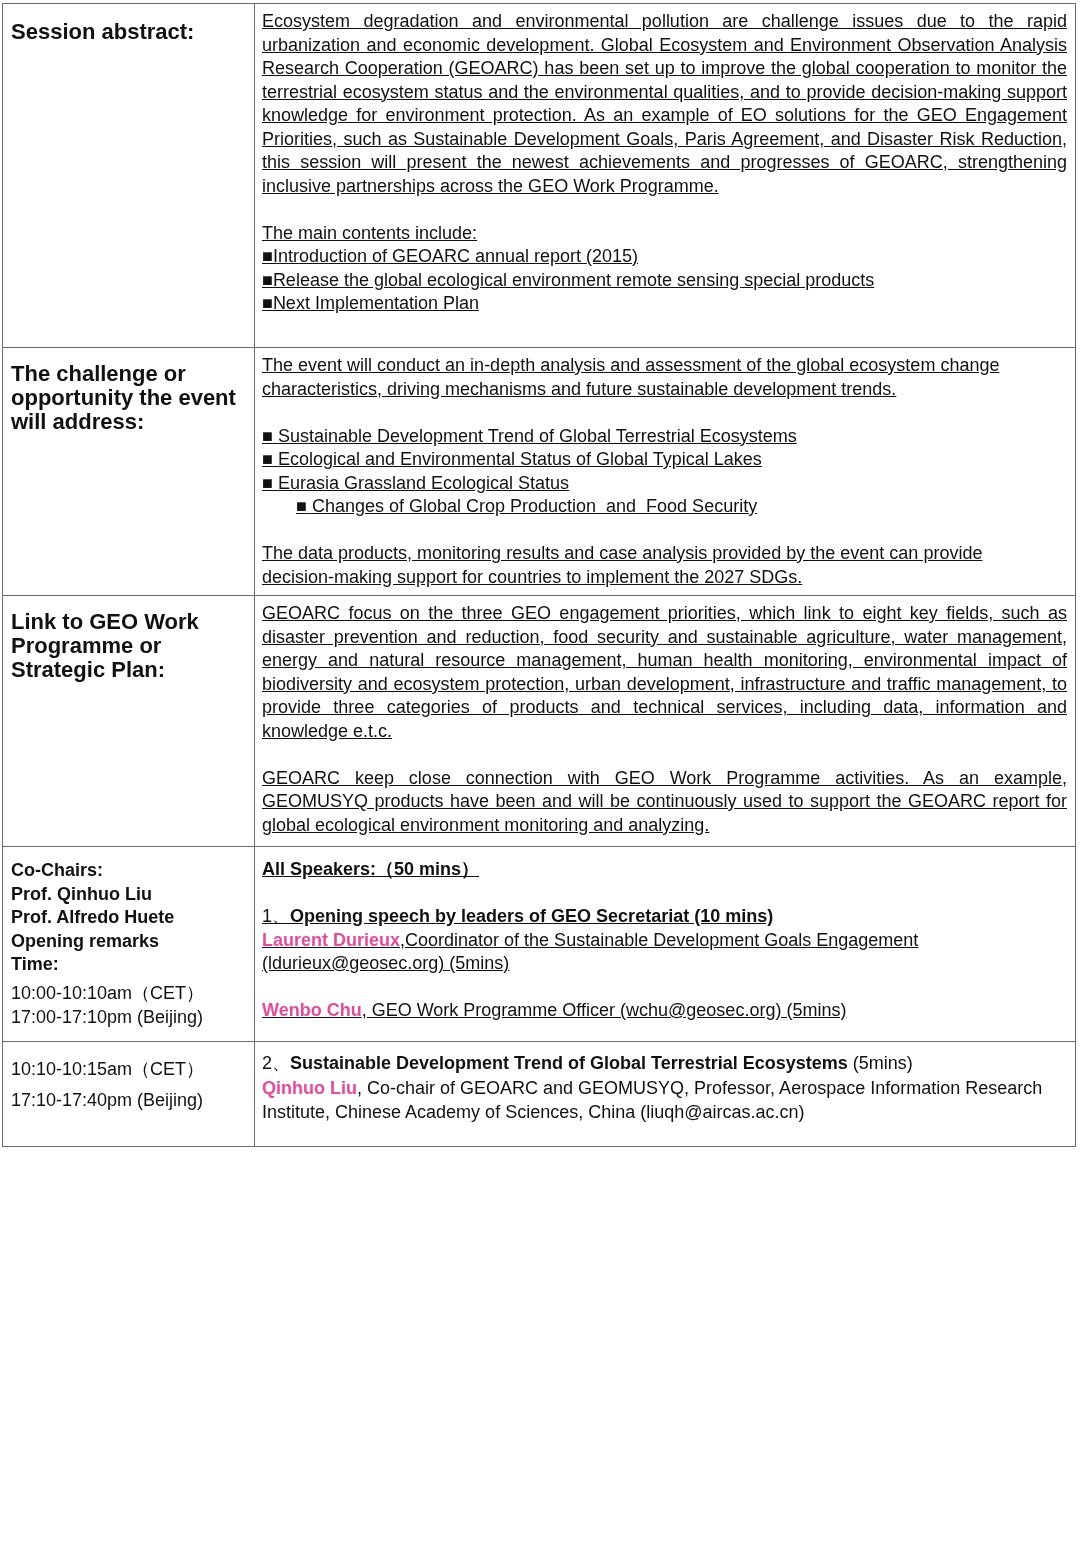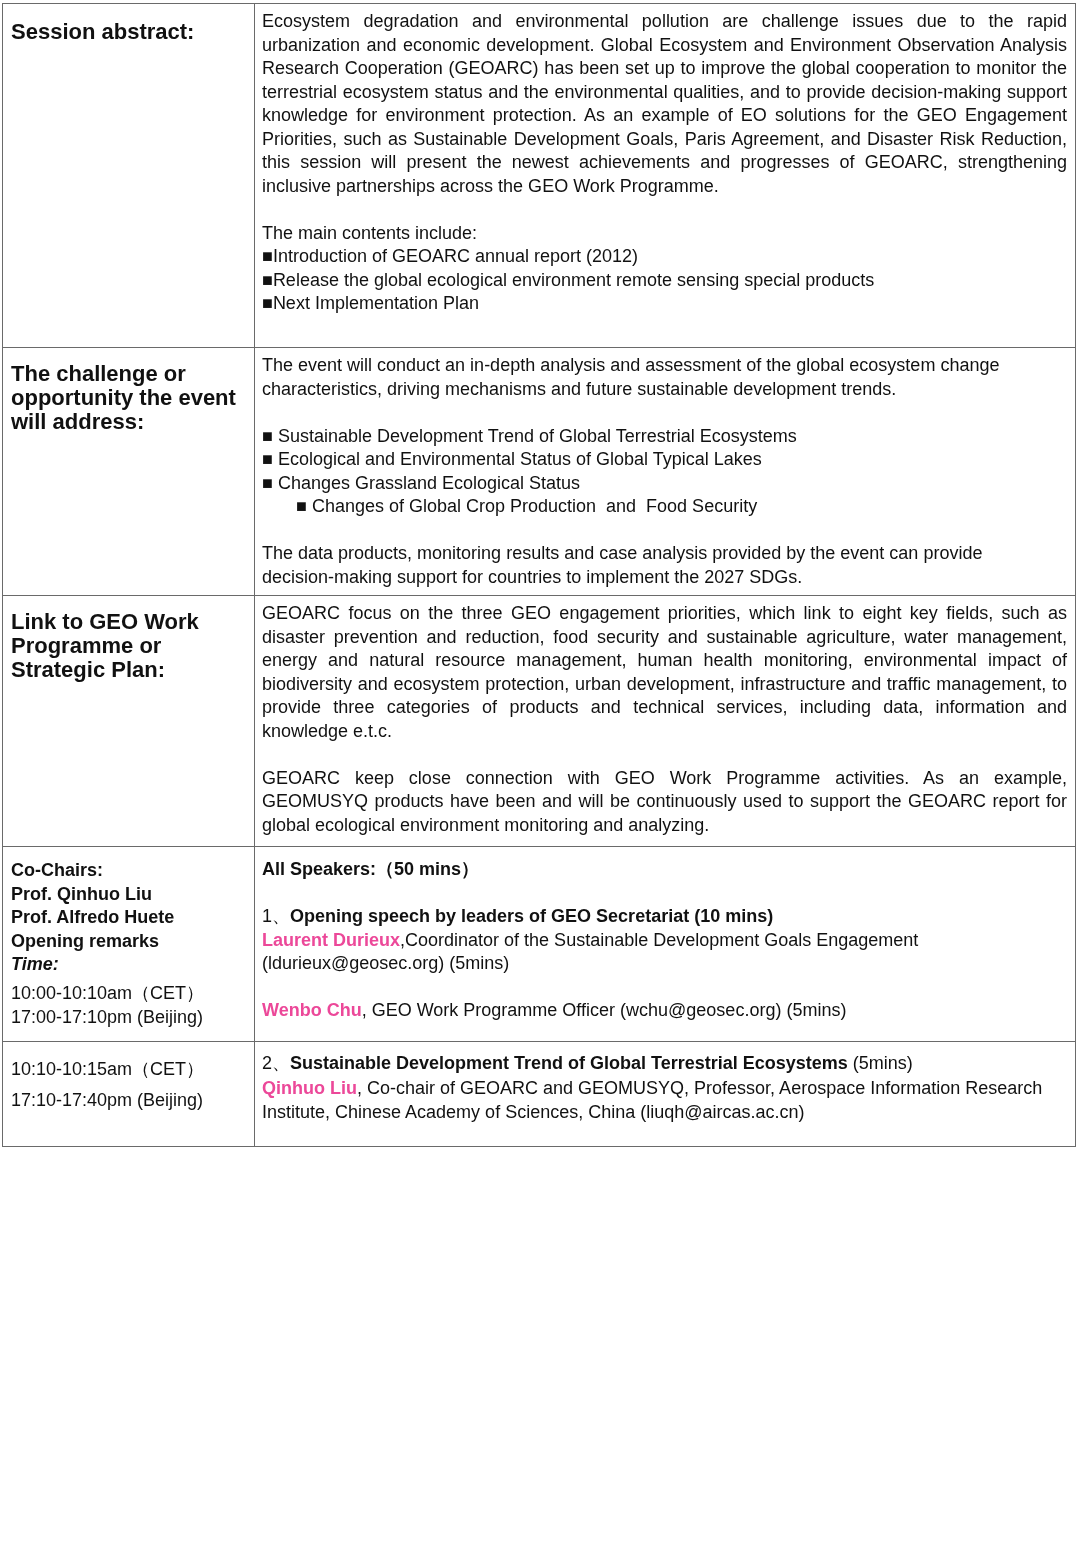--- a/index.html
+++ b/index.html
@@ -3,21 +3,21 @@
 <meta charset="utf-8">
 <style>
   html, body { margin: 0; padding: 0; background: #ffffff; }
   body { width: 1080px; height: 1541px; overflow: hidden; font-family: "Liberation Sans", sans-serif; color: #111; }
   .doc { position: absolute; left: 2px; top: 3px; width: 1074px; }
   table.agenda { border-collapse: collapse; width: 1074px; table-layout: fixed; }
   table.agenda td { border: 1.5px solid #6a6a6a; vertical-align: top; padding: 0; }
   .title-cell { height: 93px; text-align: center; }
   .title { font-family: "Liberation Sans", sans-serif; font-weight: bold; font-size: 25.5px; line-height: 36px; letter-spacing: -0.6px; padding-top: 13px; color: #111; transform: scaleX(0.93); transform-origin: center top; }
   .lab { width: 243px; padding: 16px 0 0 8px !important; font-weight: bold; font-size: 22px; line-height: 24px; }
-  .content { padding: 6px 8px 0 7px !important; font-size: 18px; line-height: 23.5px; }
+  .content { padding: 6px 8px 0 7px !important; font-size: 18px; line-height: 23.5px; text-decoration: underline; }
   .justify { text-align: justify; text-align-last: left; }
   .gap { height: 23.5px; }
   .blue { color: #ec4899; font-weight: bold; }
   .b { font-weight: bold; }
   .lab-sched { padding: 12px 0 0 8px !important; font-size: 18px; line-height: 24px; margin-left: 8px; }
   .lab-sched .b { line-height: 23.5px; }
   .t-line { line-height: 25.5px; }
   .tslot { padding: 12px 0 0 8px !important; font-size: 18px; line-height: 31px; }
   .sess { padding: 9px 8px 0 7px !important; font-size: 18px; line-height: 24.5px; }
   .r-abstract { height: 344px; }
@@ -32,34 +32,34 @@
 <div class="doc">
 <table class="agenda">
   <tbody>
 
   <tr class="r-abstract">
     <td class="lab">Session abstract:</td>
     <td class="content">
       <div class="justify">Ecosystem degradation and environmental pollution are challenge issues due to the rapid urbanization and economic development. Global Ecosystem and Environment Observation Analysis Research Cooperation (GEOARC) has been set up to improve the global cooperation to monitor the terrestrial ecosystem status and the environmental qualities, and to provide decision-making support knowledge for environment protection. As an example of EO solutions for the GEO Engagement Priorities, such as Sustainable Development Goals, Paris Agreement, and Disaster Risk Reduction, this session will present the newest achievements and progresses of GEOARC, strengthening inclusive partnerships across the GEO Work Programme.</div>
       <div class="gap"></div>
       <div>The main contents include:</div>
-      <div><span>■</span><span>Introduction of GEOARC annual report (2012)</span></div>
+      <div><span>■</span><span>Introduction of GEOARC annual report (2015)</span></div>
       <div><span>■</span><span>Release the global ecological environment remote sensing special products</span></div>
       <div><span>■</span><span>Next Implementation Plan</span></div>
     </td>
   </tr>
 
   <tr class="r-challenge">
     <td class="lab" style="padding-top:14px !important;margin-top:16px;">The challenge or opportunity the event will address:</td>
     <td class="content" style="padding-right:30px !important;">
       <div>The event will conduct an in-depth analysis and assessment of the global ecosystem change characteristics, driving mechanisms and future sustainable development trends.</div>
       <div class="gap"></div>
       <div><span>■</span> <span>Sustainable Development Trend of Global Terrestrial Ecosystems</span></div>
       <div><span>■</span> <span>Ecological and Environmental Status of Global Typical Lakes</span></div>
-      <div><span>■</span> <span>Changes Grassland Ecological Status</span></div>
+      <div><span>■</span> <span>Eurasia Grassland Ecological Status</span></div>
       <div style="white-space:pre;margin-left:34px;"><span>■</span> <span>Changes of Global Crop Production  and  Food Security</span></div>
       <div class="gap"></div>
       <div>The data products, monitoring results and case analysis provided by the event can provide decision-making support for countries to implement the 2027 SDGs.</div>
     </td>
   </tr>
 
   <tr class="r-link">
     <td class="lab" style="padding-top:14px !important; padding-right:4px !important;">Link to GEO Work Programme or Strategic Plan:</td>
     <td class="content">
       <div class="justify">GEOARC focus on the three GEO engagement priorities, which link to eight key fields, such as disaster prevention and reduction, food security and sustainable agriculture, water management, energy and natural resource management, human health monitoring, environmental impact of biodiversity and ecosystem protection, urban development, infrastructure and traffic management, to provide three categories of products and technical services, including data, information and knowledge e.t.c.</div>
@@ -67,21 +67,21 @@
       <div class="justify">GEOARC keep close connection with GEO Work Programme activities. As an example, GEOMUSYQ products have been and will be continuously used to support the GEOARC report for global ecological environment monitoring and analyzing.</div>
     </td>
   </tr>
 
   <tr class="r-chairs">
     <td class="lab-sched">
       <div class="b">Co-Chairs:</div>
       <div class="b">Prof. Qinhuo Liu</div>
       <div class="b">Prof. Alfredo Huete</div>
       <div class="b">Opening remarks</div>
-      <div class="b t-line" style="margin-bottom:4px;font-style:italic;">Time:</div>
+      <div class="b t-line" style="margin-bottom:4px;">Time:</div>
       <div>10:00-10:10am（CET）</div>
       <div>17:00-17:10pm (Beijing)</div>
     </td>
     <td class="content" style="padding-top:11px !important;">
       <div class="b">All Speakers:（50 mins）</div>
       <div class="gap"></div>
       <div><span>1、</span><span class="b">Opening speech by leaders of GEO Secretariat (10 mins)</span></div>
       <div><span class="blue">Laurent Durieux</span><span>,Coordinator of the Sustainable Development Goals Engagement (ldurieux@geosec.org) (5mins)</span></div>
       <div class="gap"></div>
       <div><span class="blue">Wenbo Chu</span><span>, GEO Work Programme Officer (wchu@geosec.org) (5mins)</span></div>

